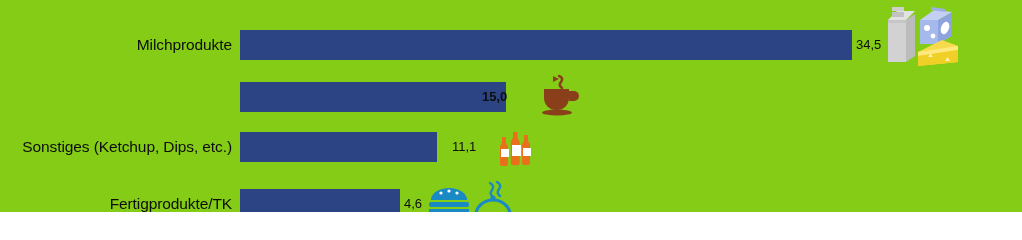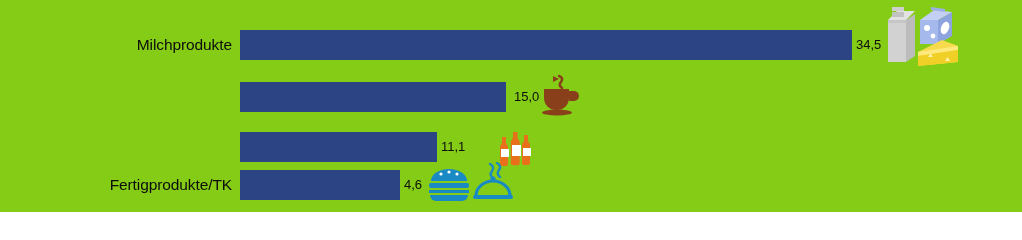--- a/index.html
+++ b/index.html
@@ -101,50 +101,51 @@
         <polygon points="2,16 42,10 42,14 2,20" fill="#ffe97d"></polygon>
         <polygon points="2,20 42,14 42,26 2,30" fill="#f0cf26"></polygon>
         <polygon points="12,21 17,21 14.5,17" fill="#fdf0a8"></polygon>
         <polygon points="29,25 34,25 31.5,21" fill="#fdf0a8"></polygon>
       </svg>
     </div>
   </div>
 
   <div class="row" style="top:82px;">
     <div class="bar" style="width:266px;"></div>
-    <div class="val-label" style="left:514px;">15,0</div>
+    <div class="val-label" style="left:482px;font-weight:bold;">15,0</div>
 
     <div class="icon" style="left:540px; top:-10px;">
       <svg width="42" height="44" viewBox="0 0 42 44">
         <path d="M19 4 q5 2 2 6 q-3 3 1 6" stroke="#8a3f1b" stroke-width="2.6" fill="none" stroke-linecap="round"></path>
         <path d="M13 4 l6 3 l-6 3 z" fill="#8a3f1b"></path>
         <path d="M4 17 h25 v9 a12 12 0 0 1 -12 12 h-1 a12 12 0 0 1 -12 -12 z" fill="#8a3f1b"></path>
         <path d="M29 19 h5 a5 5 0 0 1 0 10 h-5 z" fill="#8a3f1b"></path>
         <ellipse cx="17" cy="40.5" rx="15" ry="3" fill="#8a3f1b"></ellipse>
       </svg>
     </div>
   </div>
 
   <div class="row" style="top:132px;">
+    <div class="cat-label">Sonstiges (Ketchup, Dips, etc.)</div>
     <div class="bar" style="width:197px;"></div>
-    <div class="val-label" style="left:441px;">11,1</div>
+    <div class="val-label" style="left:452px;">11,1</div>
 
     <div class="icon" style="left:496px; top:-3px;">
       <svg width="40" height="40" viewBox="0 0 40 40">
         <path d="M6 8 h4 v5 q0 2 2 4 v18 q0 2 -2 2 h-4 q-2 0 -2 -2 v-18 q2 -2 2 -4 z" fill="#e8701a"></path>
         <rect x="5" y="20" width="8" height="8" fill="#ffffff"></rect>
         <path d="M17 3 h4.5 v5 q0 2 2.2 4.2 v22 q0 2 -2.2 2 h-4.5 q-2.2 0 -2.2 -2 v-22 q2.2 -2.2 2.2 -4.2 z" fill="#e8701a"></path>
         <rect x="16" y="16" width="9" height="11" fill="#ffffff"></rect>
         <path d="M28 6 h4 v5 q0 2 2 4 v19 q0 2 -2 2 h-4 q-2 0 -2 -2 v-19 q2 -2 2 -4 z" fill="#e8701a"></path>
         <rect x="27" y="19" width="8" height="8" fill="#ffffff"></rect>
       </svg>
     </div>
   </div>
 
-  <div class="row" style="top:170px;">
+  <div class="row" style="top:189px;">
     <div class="cat-label">Fertigprodukte/TK</div>
     <div class="bar" style="width:160px;"></div>
     <div class="val-label" style="left:404px;">4,6</div>
 
     <div class="icon" style="left:427px; top:-4px;">
       <svg width="44" height="36" viewBox="0 0 44 36">
         <path d="M4 15 a18 12 0 0 1 36 0 z" fill="#1a8ac4"></path>
         <circle cx="14" cy="8" r="1.6" fill="#ffffff"></circle>
         <circle cx="22" cy="6" r="1.6" fill="#ffffff"></circle>
         <circle cx="30" cy="8" r="1.6" fill="#ffffff"></circle>

